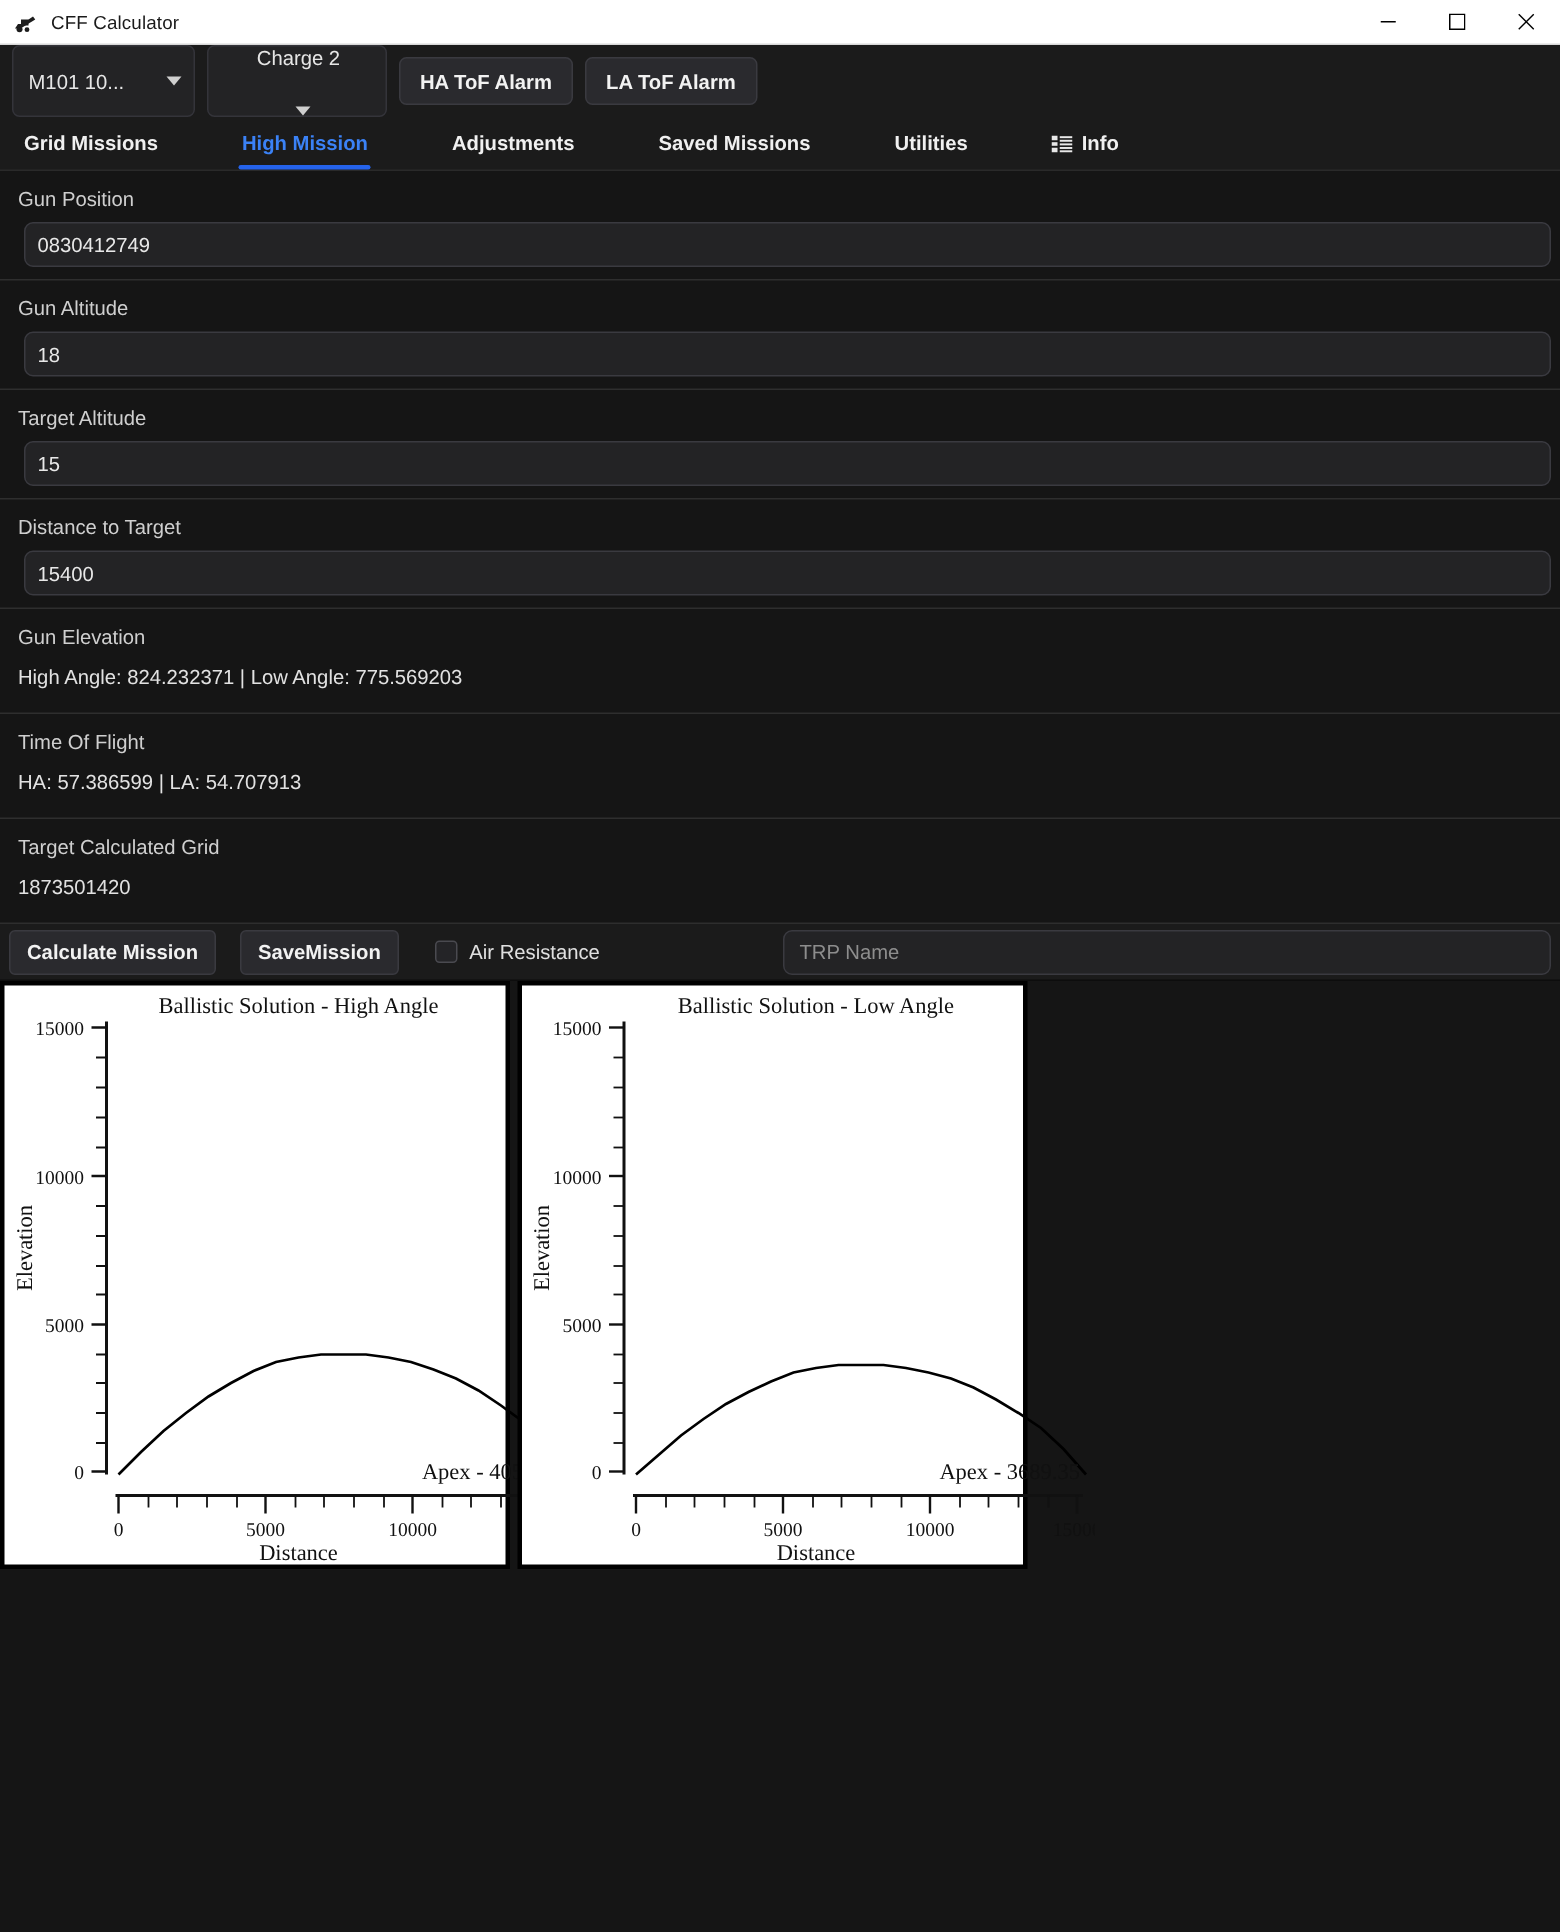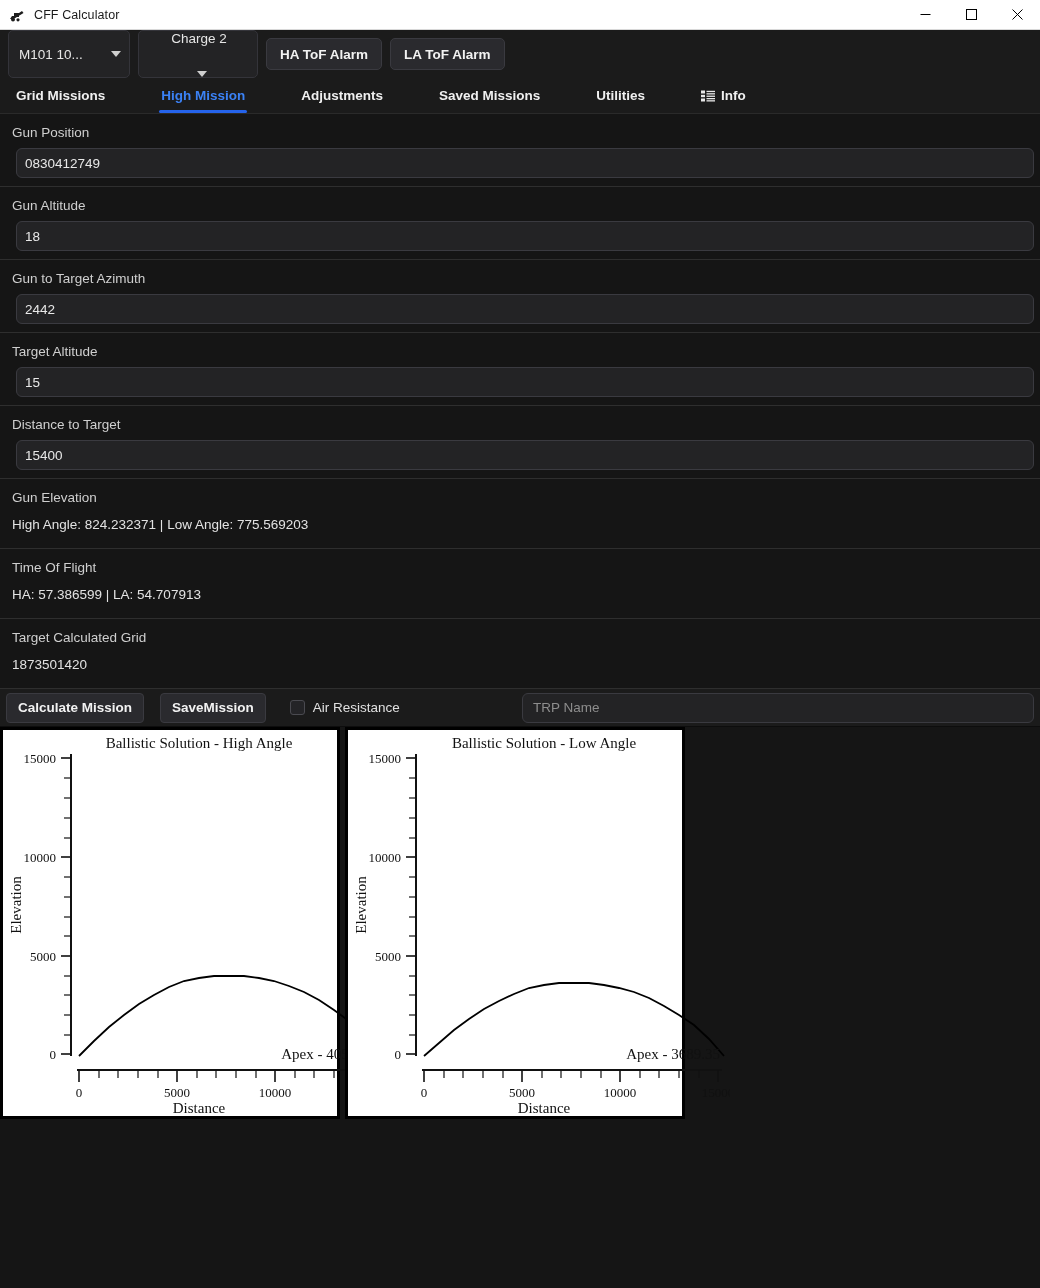--- a/index.html
+++ b/index.html
@@ -295,24 +295,20 @@
   <div class="field-group">
     <div class="field-label">Gun Position</div>
     <div class="field-input">0830412749</div>
   </div>
 
   <div class="field-group">
     <div class="field-label">Gun Altitude</div>
     <div class="field-input">18</div>
   </div>
 
-  <div class="field-group">
-    <div class="field-label">Gun to Target Azimuth</div>
-    <div class="field-input">2442</div>
-  </div>
 
   <div class="field-group">
     <div class="field-label">Target Altitude</div>
     <div class="field-input">15</div>
   </div>
 
   <div class="field-group">
     <div class="field-label">Distance to Target</div>
     <div class="field-input">15400</div>
   </div>

